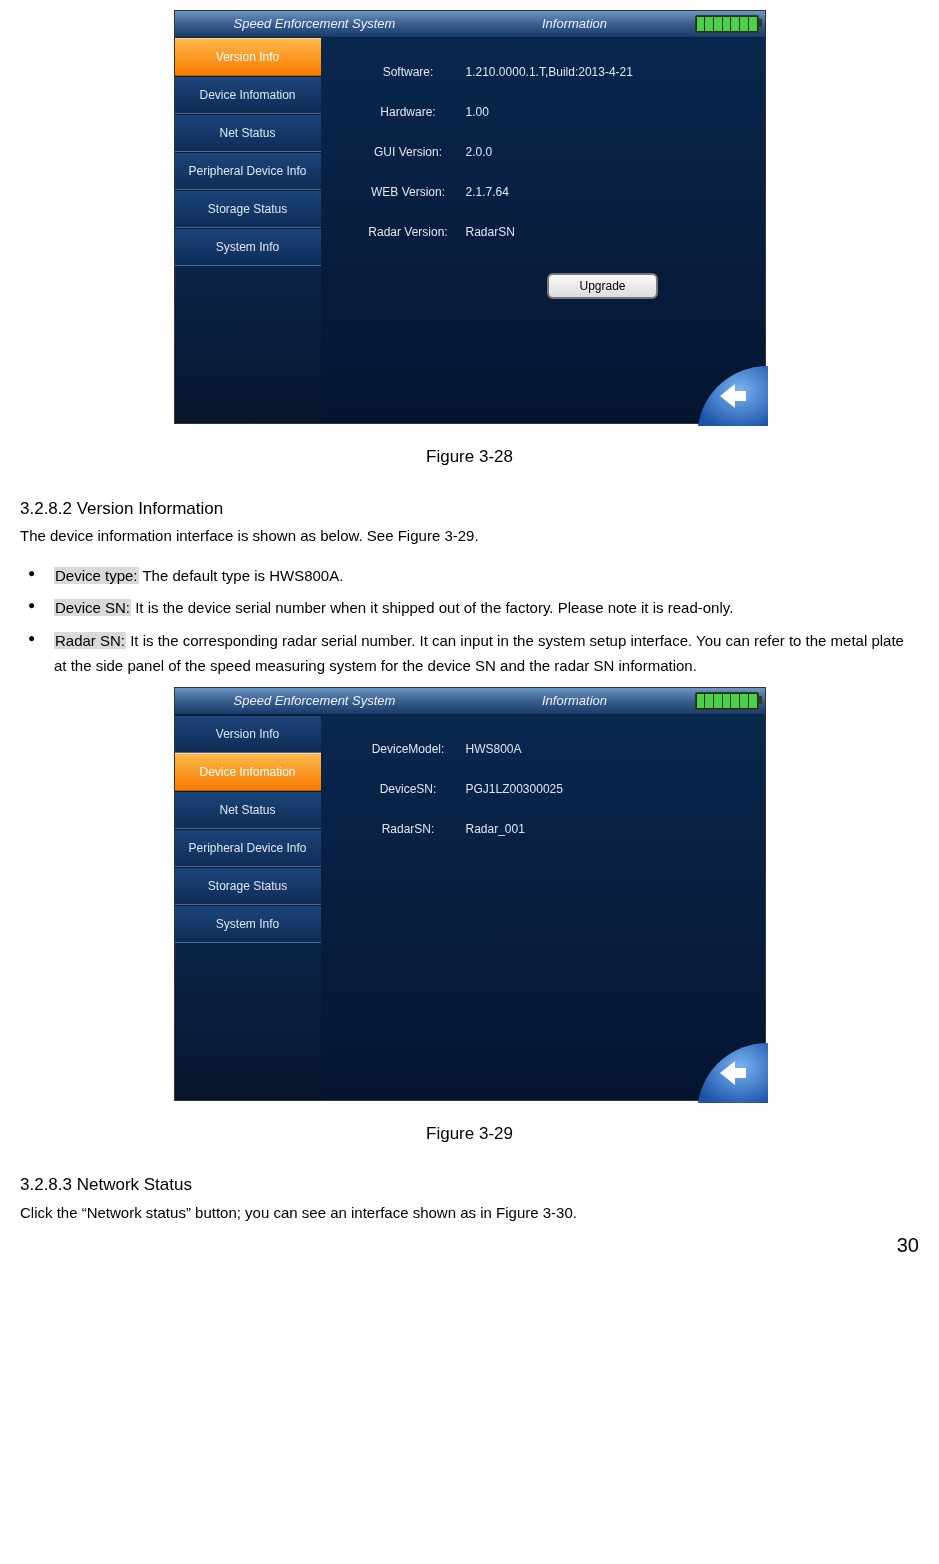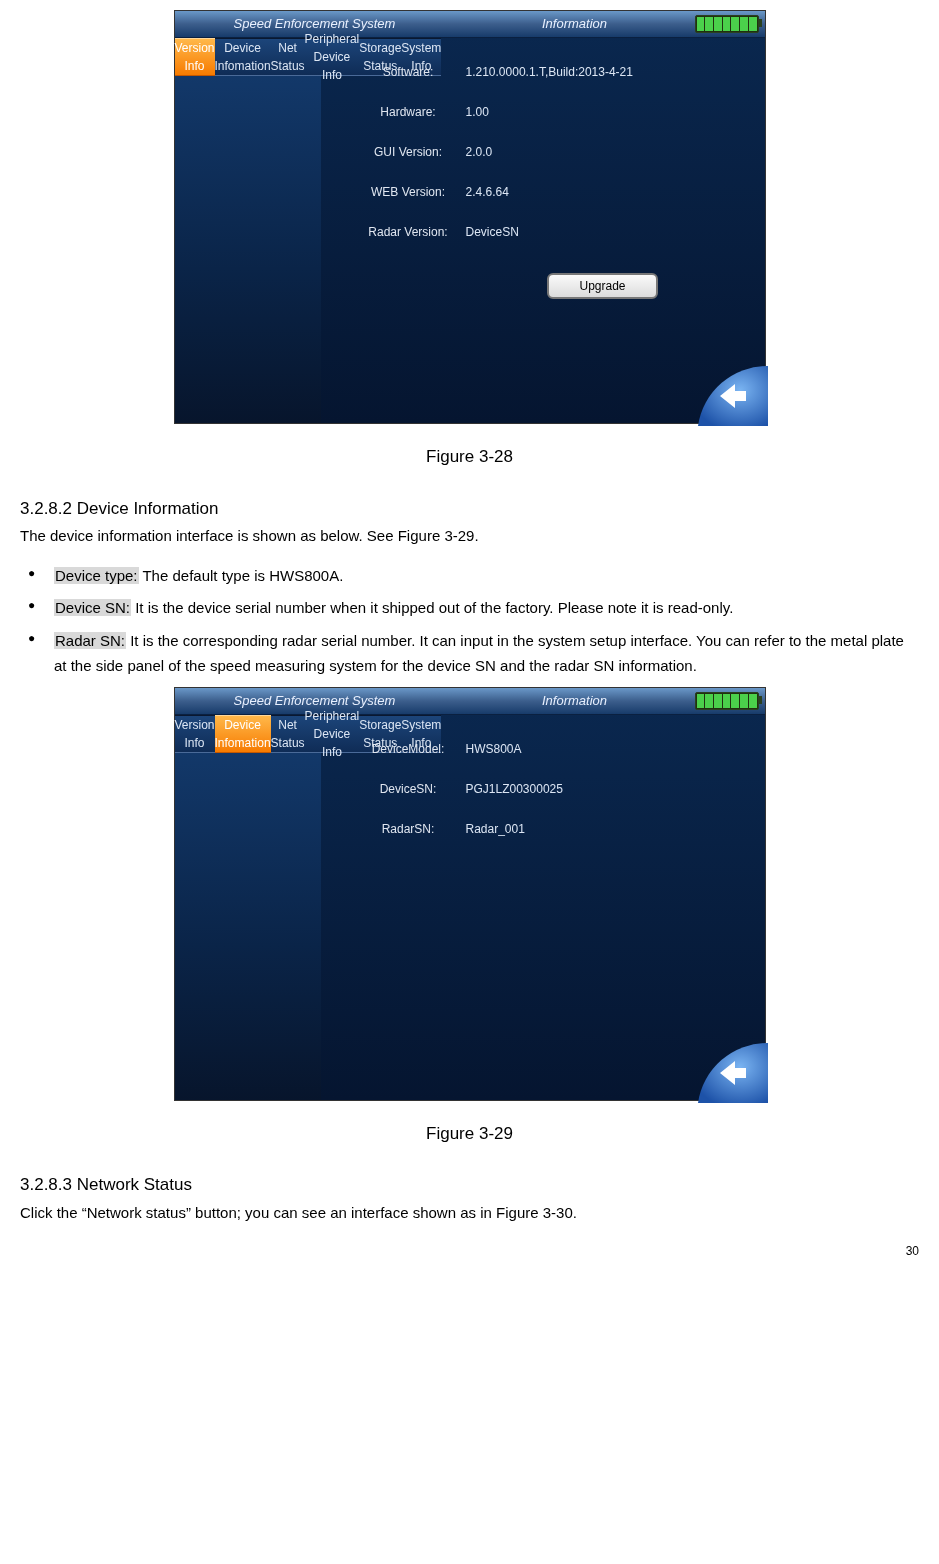--- a/index.html
+++ b/index.html
@@ -69,21 +69,21 @@
     background: #4bd04b;
   }
   .screen-body {
     display: flex;
     height: 385px;
   }
   .sidebar {
     width: 146px;
     background: linear-gradient(180deg, #143c70 0%, #0a2448 60%, #07152c 100%);
     display: flex;
-    flex-direction: row;
+    flex-direction: column;
   }
   .sidebar-item {
     height: 36px;
     border-bottom: 1px solid #4a6a98;
     border-top: 1px solid #0a1830;
     display: flex;
     align-items: center;
     justify-content: center;
     font-size: 12px;
     color: #dce6f4;
@@ -162,21 +162,21 @@
     font-size: 12px;
   }
   .hl {
     background: #d9d9d9;
     padding: 0 1px;
   }
   .pagenum {
     position: absolute;
     bottom: 10px;
     right: 20px;
-    font-size: 12px;
+    font-size: 20px;
   }
 </style>
 </head>
 <body>
 
 <div class="figure-wrap">
   <div class="device-screen">
     <div class="screen-titlebar">
       <span class="tb-left">Speed Enforcement System</span>
       <span class="tb-center">Information</span>
@@ -208,45 +208,45 @@
             <div class="info-row">
               <div class="info-label">Hardware:</div>
               <div class="info-value">1.00</div>
             </div>
             <div class="info-row">
               <div class="info-label">GUI Version:</div>
               <div class="info-value">2.0.0</div>
             </div>
             <div class="info-row">
               <div class="info-label">WEB Version:</div>
-              <div class="info-value">2.4.6.64</div>
+              <div class="info-value">2.1.7.64</div>
             </div>
             <div class="info-row">
               <div class="info-label">Radar Version:</div>
-              <div class="info-value">DeviceSN</div>
+              <div class="info-value">RadarSN</div>
             </div>
           </div>
         <button class="upgrade-btn">Upgrade</button>
         <svg class="back-arrow" viewBox="0 0 70 60">
           <defs>
             <radialGradient id="gA" cx="60%" cy="40%" r="70%">
               <stop offset="0%" stop-color="#7ab4f2"></stop>
               <stop offset="100%" stop-color="#1d52a8"></stop>
             </radialGradient>
           </defs>
           <path d="M70 60 L70 0 A70 70 0 0 0 0 60 Z" fill="url(#gA)"></path>
           <path d="M48 30 L33 18 L33 25 L22 25 L22 35 L33 35 L33 42 Z" fill="#fff" transform="scale(-1,1) translate(-70,0)"></path>
         </svg>
       </div>
     </div>
   </div>
 </div>
 <div class="figure-caption">Figure 3-28</div>
 
-<h3 class="section">3.2.8.2  Device Information</h3>
+<h3 class="section">3.2.8.2  Version Information</h3>
 <p class="body">The device information interface is shown as below. See Figure 3-29.</p>
 <ul class="bullets">
     <li><span class="hl">Device type:</span> The default type is HWS800A.</li>
     <li><span class="hl">Device SN:</span> It is the device serial number when it shipped out of the factory. Please note it is read-only.</li>
     <li><span class="hl">Radar SN:</span> It is the corresponding radar serial number.  It can input in the system setup interface. You can refer to the metal plate at the side panel of the speed measuring system for the device SN and the radar SN information.</li>
   </ul>
 
 <div class="figure-wrap">
   <div class="device-screen">
     <div class="screen-titlebar">

